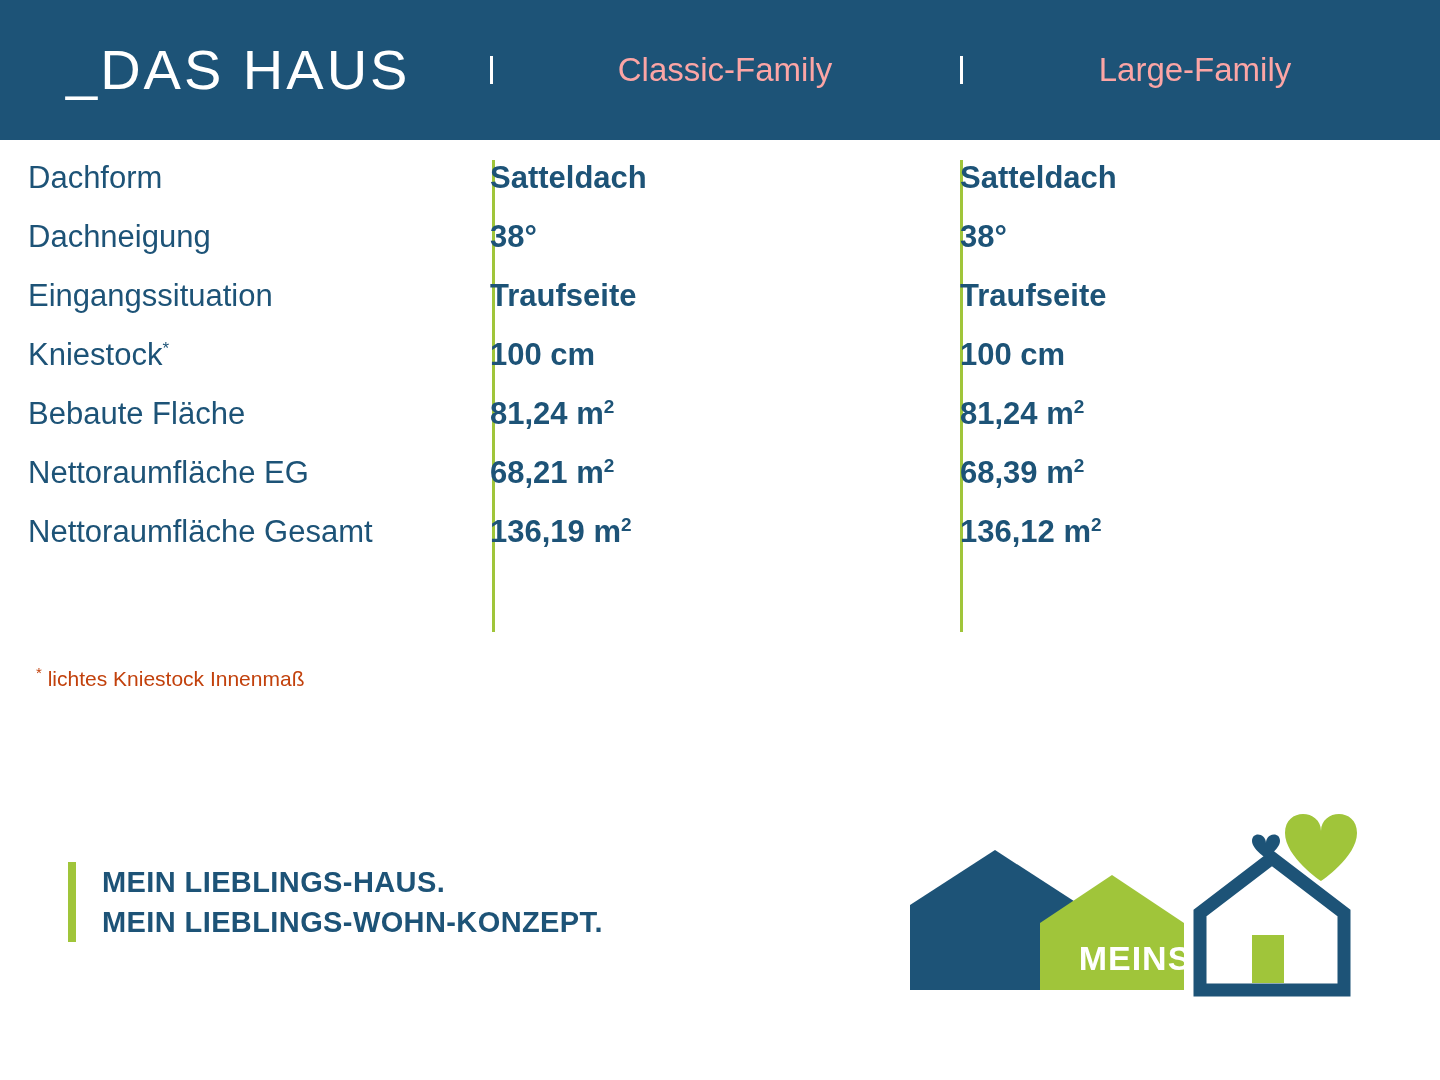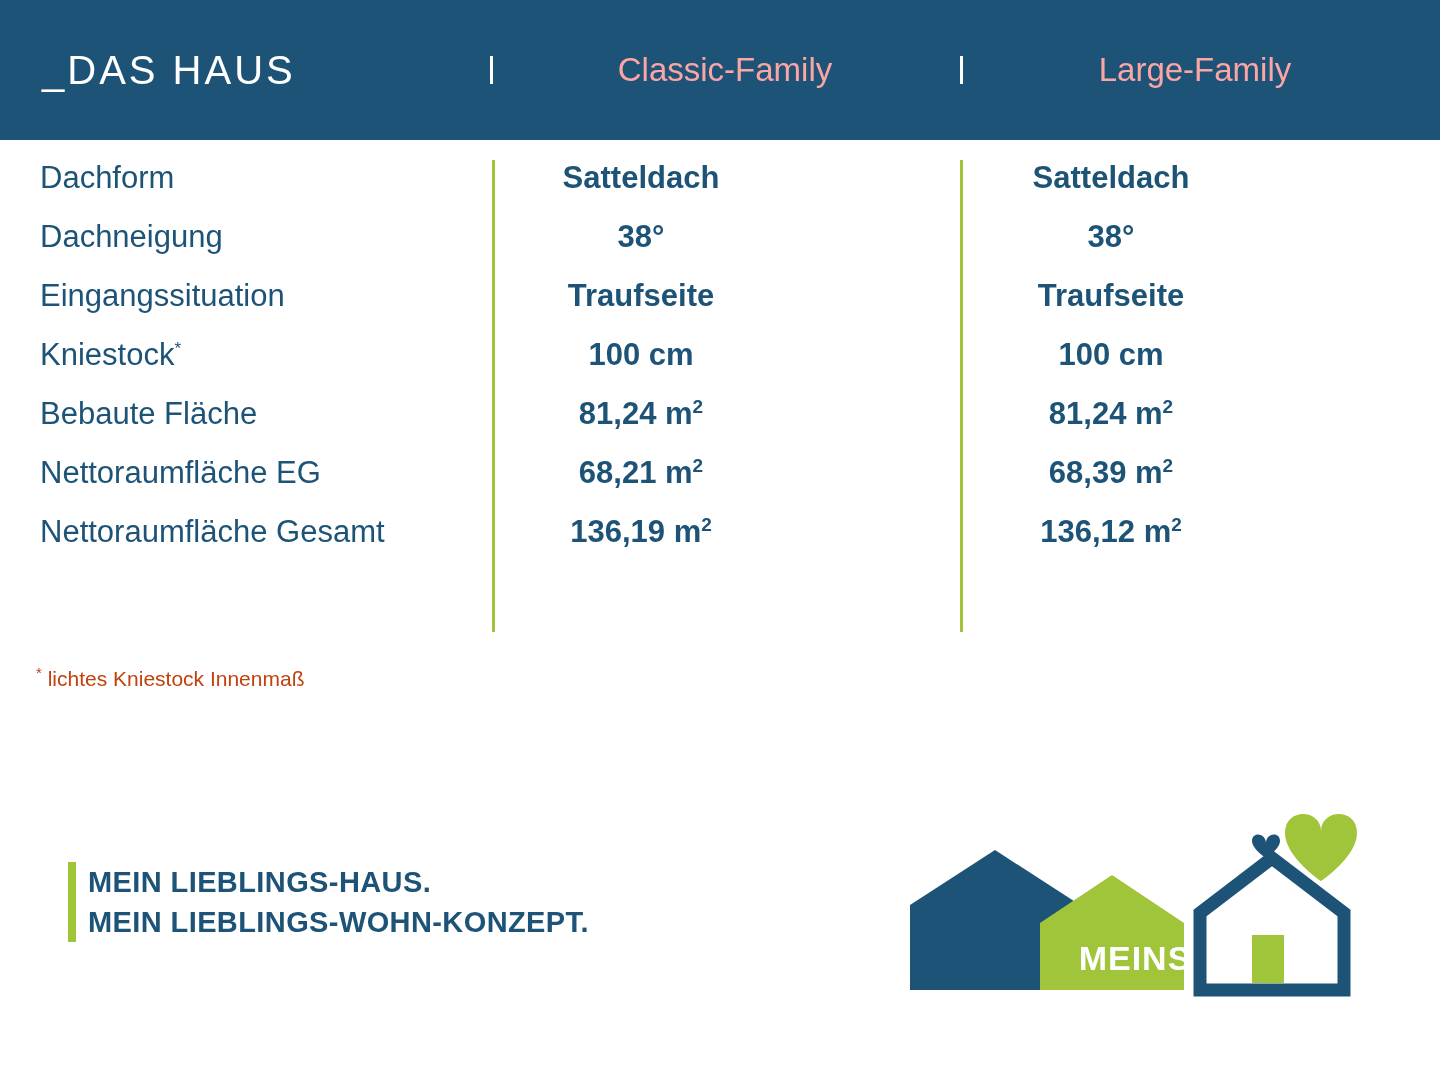--- a/index.html
+++ b/index.html
@@ -26,24 +26,24 @@
     top: 0;
     left: 0;
     width: 1440px;
     height: 140px;
     background: #1d5377;
     display: flex;
     align-items: center;
   }
   .header-title {
     width: 490px;
-    padding-left: 42px;
+    padding-left: 66px;
     box-sizing: border-box;
     color: #ffffff;
-    font-size: 40px;
+    font-size: 56px;
     font-weight: 300;
     letter-spacing: 3px;
     line-height: 1;
     white-space: nowrap;
   }
   .header-col {
     width: 470px;
     text-align: center;
     color: #fca5a5;
     font-size: 33px;
@@ -68,35 +68,35 @@
     width: 1440px;
   }
   .trow {
     display: flex;
     align-items: baseline;
     height: 59px;
   }
   .cell-label {
     width: 490px;
     box-sizing: border-box;
-    padding-left: 40px;
+    padding-left: 28px;
     font-size: 31px;
     font-weight: 400;
     color: #1d5377;
     white-space: nowrap;
   }
   .cell-label sup {
     font-size: 17px;
     vertical-align: super;
   }
   .cell-val {
     width: 470px;
     box-sizing: border-box;
     padding-right: 168px;
-    text-align: center;
+    text-align: left;
     font-size: 31px;
     font-weight: 700;
     color: #1d5377;
     white-space: nowrap;
     position: relative;
   }
   .cell-val sup {
     font-size: 19px;
     vertical-align: super;
     font-weight: 700;
@@ -123,21 +123,21 @@
   .footnote sup {
     font-size: 15px;
     vertical-align: super;
   }
 
   
   .slogan {
     position: absolute;
     left: 68px;
     top: 862px;
-    padding-left: 12px;
+    padding-left: 26px;
     border-left: 8px solid #a0c53a;
   }
   .slogan div {
     font-size: 29px;
     font-weight: 700;
     color: #1d5377;
     letter-spacing: 0.4px;
     line-height: 1.38;
     white-space: nowrap;
   }

